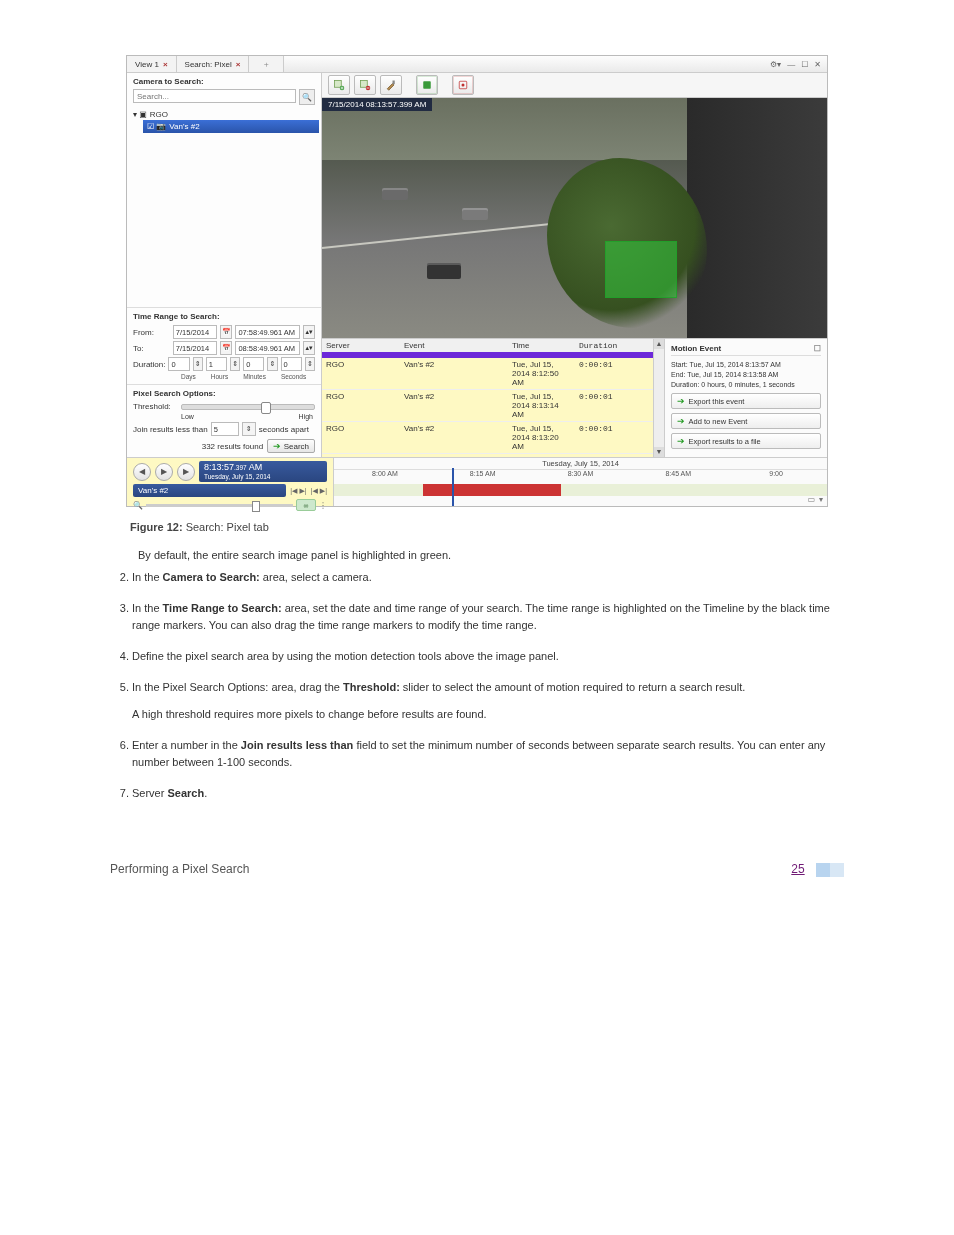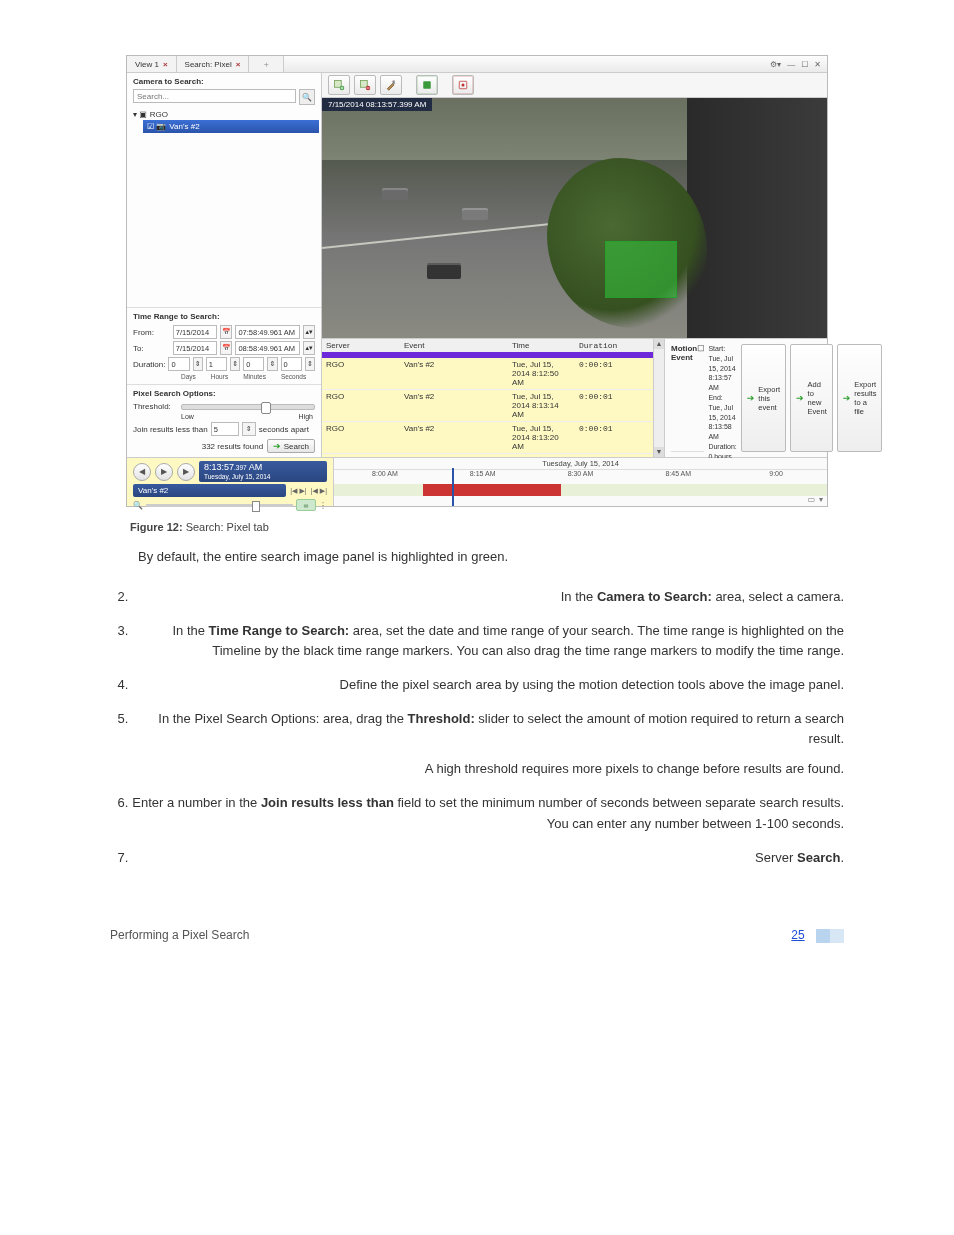--- a/index.html
+++ b/index.html
@@ -125,21 +125,21 @@
   .c-srv { width:70px; }
   .c-cam { width:100px; }
   .c-time { flex:1; text-align:left; }
   .c-dur { width:70px;font-family:Liberation Mono, monospace; }
   .trow { border-bottom:1px solid #eee; }
   .scrolltrack { width:10px; background:#eee; border-left:1px solid #ccc; position:relative;}
   .scrolltrack .up, .scrolltrack .dn { height:10px; background:#ddd; text-align:center; line-height:10px; font-size:7px; color:#555; }
   .scrolltrack .dn { position:absolute; bottom:0; width:100%; }
   .event-panel {
     width:150px; border-left:1px solid #ccc; padding:5px 6px;
-    display:flex; flex-direction:row; gap:4px; background:#fbfbfb;
+    display:flex; flex-direction:column; gap:4px; background:#fbfbfb;
   }
   .event-panel .hdr { font-weight:bold; border-bottom:1px solid #ddd; padding-bottom:2px; display:flex; justify-content:space-between;}
   .meta { font-size:7px; line-height:1.4; }
   .action-btn {
     display:flex; align-items:center; gap:4px;
     border:1px solid #bbb; border-radius:2px; padding:2px 5px;
     background:linear-gradient(#fff,#eee); font-size:7.5px;
   }
   .bottom { display:flex; border-top:1px solid #ccc; height:48px; }
   .play-ctrl {
@@ -172,29 +172,29 @@
   .tl-ticks span { flex:1; text-align:center; }
   .band { position:absolute; top:26px; left:0; right:0; height:12px; background: #e9f0d8; }
   .motion-strip { position:absolute; top:26px; height:12px; background:#c33; }
   .cursor { position:absolute; top:10px; bottom:0; width:2px; background:#2a54aa; }
   .tl-extra { position:absolute; right:4px; bottom:2px; display:flex; gap:4px; font-size:8px; color:#777;}
   .loop { width:18px; height:10px; border:1px solid #9c9; border-radius:2px; background:#cde8cd; font-size:7px; display:flex; align-items:center; justify-content:center; color:#363;}
 
   
   .caption { font-size:11px; color:#444; margin: 10px 0 14px 20px; }
   .caption b { font-weight:bold; }
-  p.body { font-size:13px; line-height:1.5; margin: 0 0 20px 0; }
+  p.body { font-size:11px; line-height:1.5; margin: 0 0 5px 0; }
   ol.steps { padding-left: 22px; margin:0; }
-  ol.steps > li { margin-bottom: 14px; font-size:13px; line-height:1.55;text-align:right; }
+  ol.steps > li { margin-bottom: 14px; font-size:11px; line-height:1.55; }
   ol.steps > li > p { margin: 10px 0 0; }
   .footer {
     display:flex; justify-content:space-between; align-items:center;
     margin-top: 60px; font-size:12px; color:#555;
   }
-  .footer .pg { color:#1d4ed8; font-weight:500; margin-right:8px;text-decoration:underline;}
+  .footer .pg { color:#701a75; font-weight:500; margin-right:8px;text-decoration:underline;}
   .footer .deco { display:inline-block; width:28px; height:14px;
     background: linear-gradient(90deg,#b8d4ef 50%, #d8e7f5 50%); vertical-align:middle;}
 </style>
 </head>
 <body>
 
 <div class="figure-wrap">
 <div class="app">
   <div class="titlebar">
     <div class="tab">

